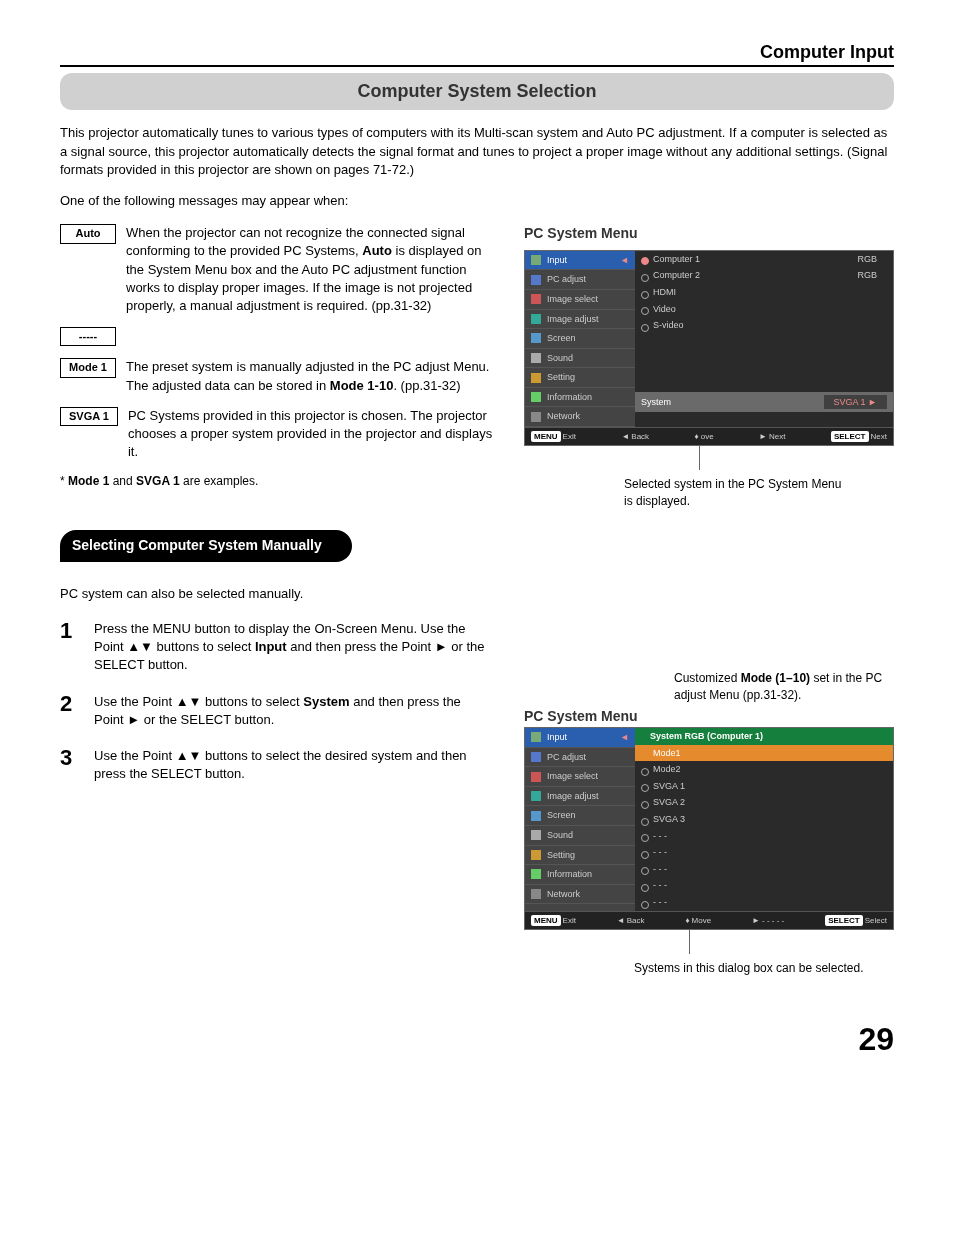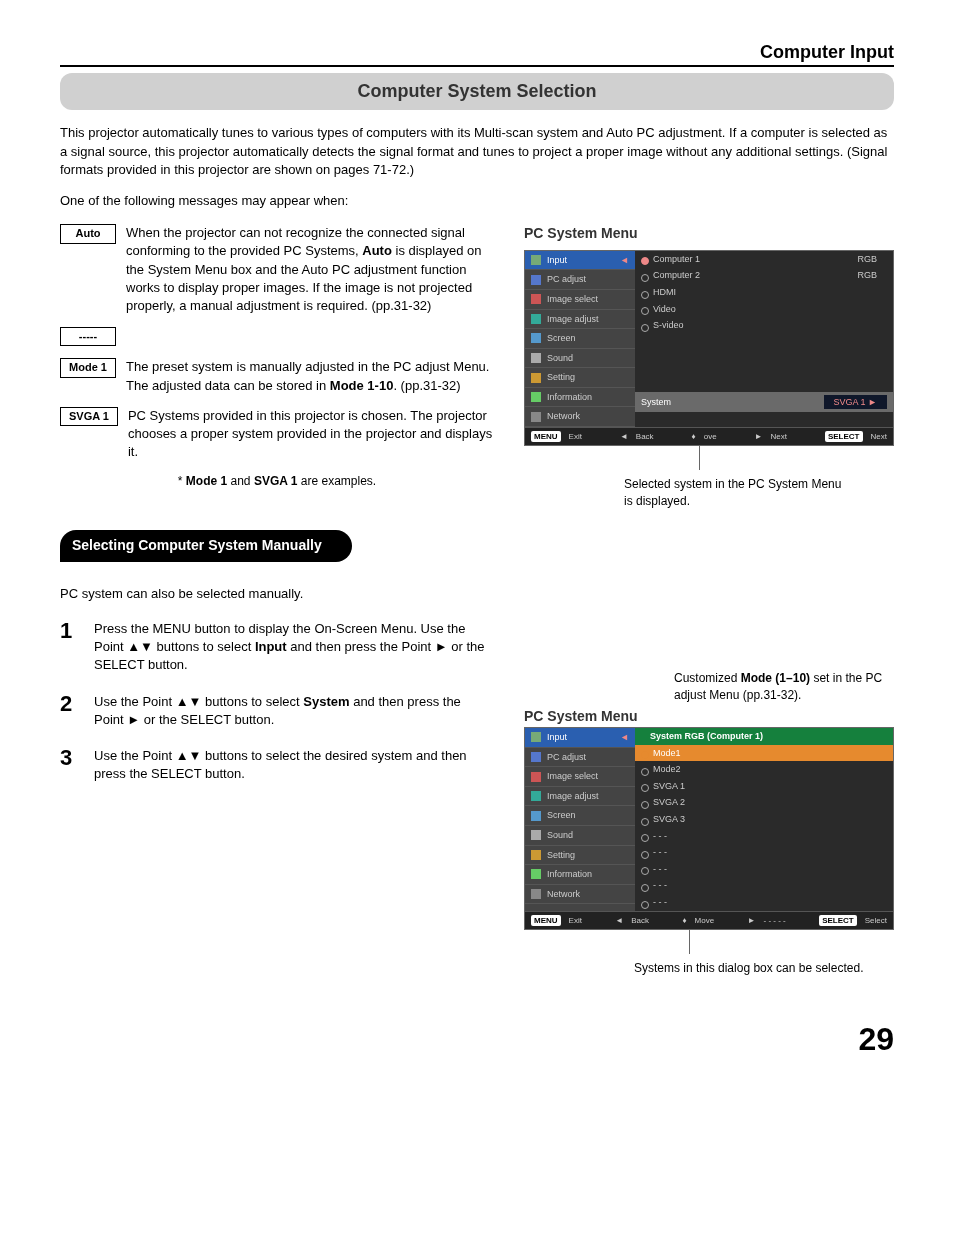--- a/index.html
+++ b/index.html
@@ -37,21 +37,21 @@
   .msg-label {
     border: 1px solid #000;
     padding: 1px 8px;
     font-weight: bold;
     font-size: 11px;
     white-space: nowrap;
     min-width: 38px;
     text-align: center;
   }
   .msg-text { flex: 1; }
-  .note { font-size: 12px; margin-top: 6px; text-align: center; }
+  .note { font-size: 12px; margin-top: 6px; }
   .black-pill {
     background: #000;
     color: #fff;
     border-radius: 16px 16px 16px 0;
     padding: 6px 30px 6px 12px;
     font-weight: bold;
     font-size: 14px;
     display: inline-block;
     margin-top: 40px;
     margin-bottom: 10px;
@@ -90,27 +90,27 @@
   }
   .radio { width: 6px; height: 6px; border: 1px solid #aaa; border-radius: 50%; display: inline-block; }
   .radio.fill { background: #e88; border-color: #e88; }
   .radio.fill-orange { background: #e68a2e; border-color: #e68a2e; }
   .rgb { float: right; margin-right: 8px; color: #ccc; }
   .osd-system-row {
     display: flex; justify-content: space-between; align-items: center;
     background: #6a6a6a; margin: 0; padding: 3px 6px;
   }
   .osd-system-row .sys-label { color: #fff; }
-  .osd-system-row .sys-val { background: #0f172a; color: #e88; padding: 1px 10px; }
+  .osd-system-row .sys-val { background: #404040; color: #e88; padding: 1px 10px; }
   .osd-footer {
     display: flex; justify-content: space-between;
     background: #222; color: #ccc; padding: 3px 6px; font-size: 8px;
     border-top: 1px solid #555;
   }
-  .osd-footer span { display: inline-flex; align-items: center; gap: 8px; }
+  .osd-footer span { display: inline-flex; align-items: center; gap: 2px; }
   .osd-head-orange { background: #15803d; color: #fff; padding: 2px 15px; font-weight: bold; }
   .osd-sub-sel { background: #e68a2e; color: #fff; }
   .pointer-line { border-left: 1px solid #666; height: 24px; margin-left: 175px; }
   .pointer-line2 { border-left: 1px solid #666; height: 24px; margin-left: 165px; }
   .right-col .annot { font-size: 12px; margin-bottom: 4px; }
   .top-annot-wrap { padding-left: 150px; }
 </style>
 </head>
 <body>
 

